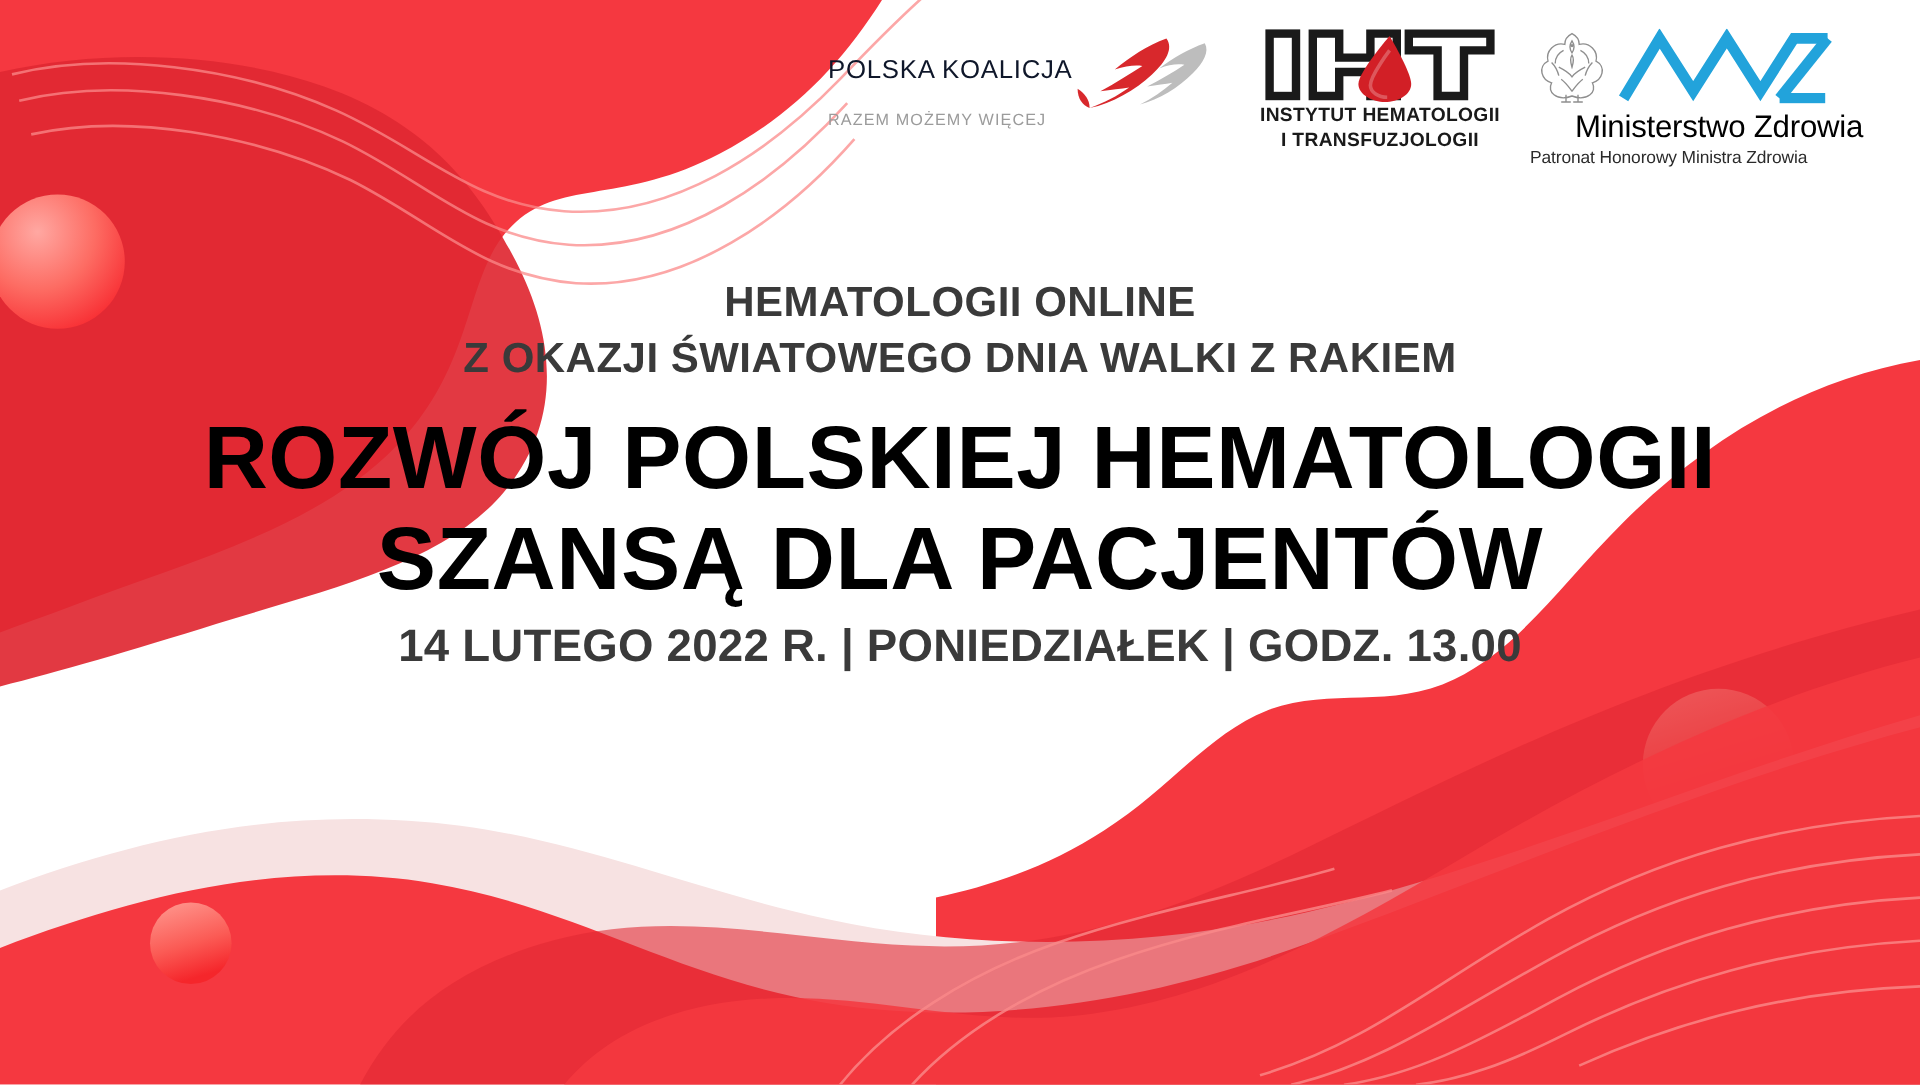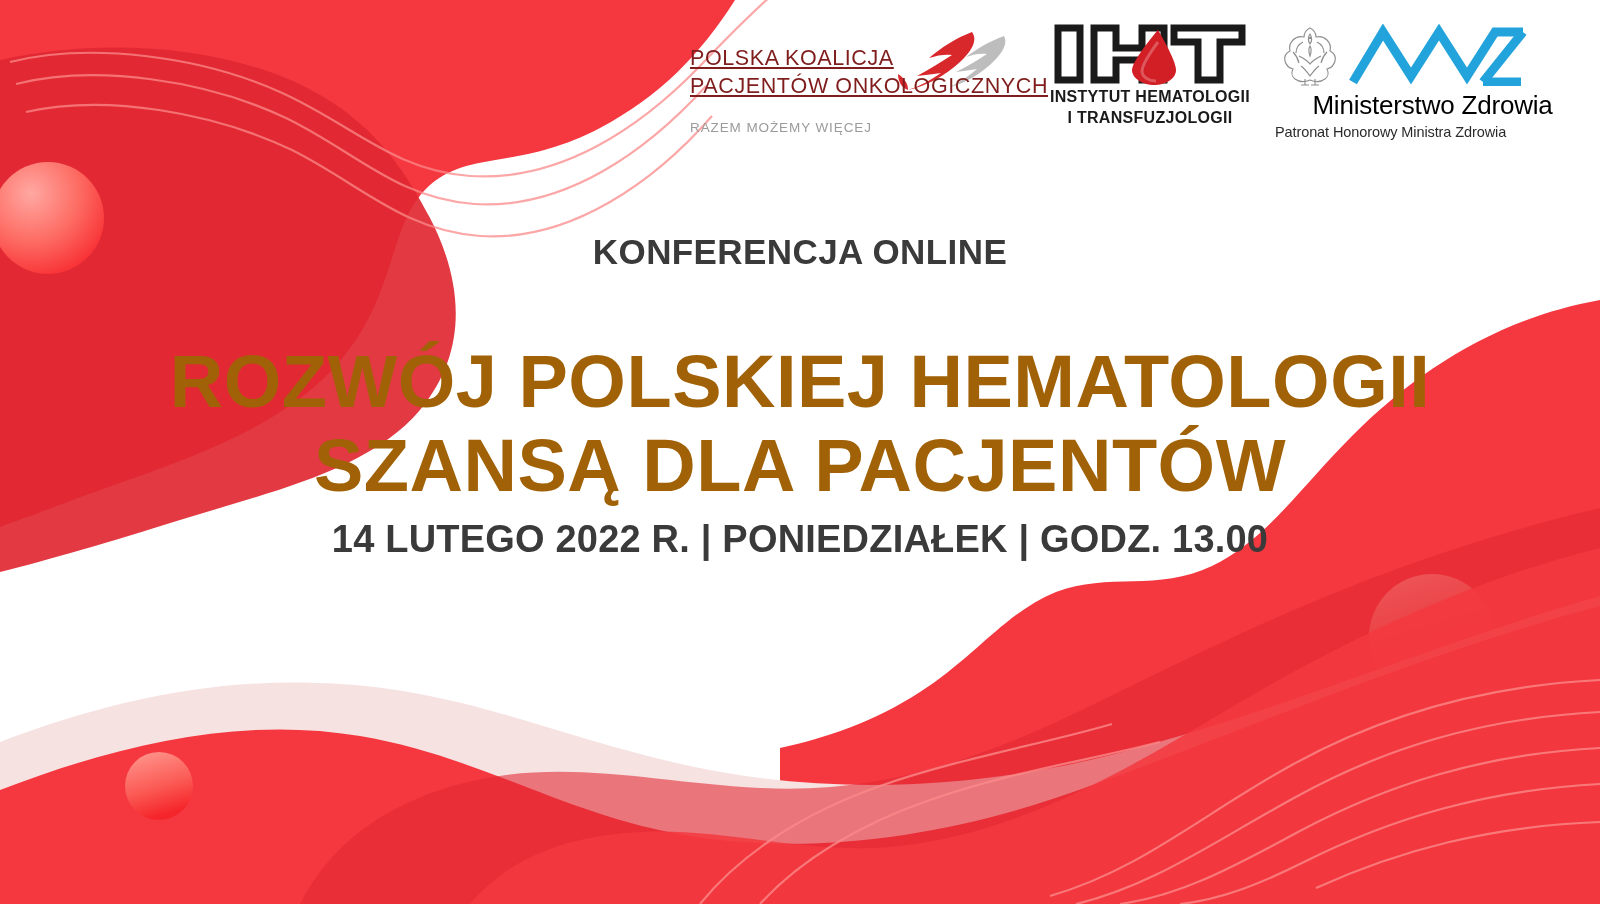--- a/index.html
+++ b/index.html
@@ -41,25 +41,24 @@
   #logo-pkpo { left: 0px; width: 320px; }
   #logo-pkpo .pk-lines {
     position: absolute;
     left: 0; top: 22px;
     width: 310px;
     text-align: left;
   }
   .pk-l1, .pk-l2 {
     font-size: 21.5px;
     letter-spacing: 0.6px;
-    color: #7f1d1d;
+    color: #0f172a;
     line-height: 28px;
     white-space: nowrap;
     font-weight: 400;
-    text-decoration: underline;
   }
   .pk-tag {
     font-size: 13.5px;
     letter-spacing: 0.9px;
     color: #9b9b9b;
     margin-top: 20px;
     white-space: nowrap;
   }
   #pkpo-birds {
     position: absolute;
@@ -117,21 +116,21 @@
   #title {
     position: absolute;
     left: 0;
     top: 340px;
     width: 1600px;
     text-align: center;
   }
   .title-line {
     font-size: 74px;
     font-weight: bold;
-    color: #a16207;
+    color: #000000;
     letter-spacing: 0.5px;
     line-height: 84px;
     white-space: nowrap;
   }
   #dateline {
     position: absolute;
     left: 0;
     top: 518px;
     width: 1600px;
     text-align: center;
@@ -286,21 +285,20 @@
                  C83,48 74,54 64,59 C80,55 96,45 108,33
                  C117,24 122,15 118,8 Z" fill="#BDBDBD"></path>
         <path d="M86,4 C70,10 56,19 43,30 C52,27 60,26 66,27
                  C55,34 44,41 31,48 C40,47 48,46 55,45
                  C45,52 34,58 22,62 C41,58 60,47 74,34
                  C86,23 92,12 86,4 Z" fill="#D8282C"></path>
         <path d="M22,62 C16,60 12,54 12,46 C18,50 22,55 22,62 Z" fill="#D8282C"></path>
       </svg>
       <div class="pk-lines">
         <div class="pk-l1">POLSKA KOALICJA</div>
-        <div class="pk-l2">PACJENTÓW ONKOLOGICZNYCH</div>
         <div class="pk-tag">RAZEM MOŻEMY WIĘCEJ</div>
       </div>
     </div>
 
     <div class="logo" id="logo-iht">
       <div id="iht-mark">
         <svg width="200" height="64" viewBox="0 0 200 64">
 
           <rect x="8" y="6" width="22" height="52" fill="none" stroke="#1a1a1a" stroke-width="7"></rect>
 
@@ -351,21 +349,22 @@
           <path d="M174,8 L134,58" fill="none" stroke="#22A3DB" stroke-width="9"></path>
           <path d="M134,58 L172,58" fill="none" stroke="#22A3DB" stroke-width="9"></path>
         </svg>
       </div>
       <div class="mz-title">Ministerstwo Zdrowia</div>
       <div class="mz-sub">Patronat Honorowy Ministra Zdrowia</div>
     </div>
   </div>
 
   <div id="headline">
-    <div class="kicker">KONFERENCJA ONLINE</div>
+    <div class="kicker">HEMATOLOGII ONLINE</div>
+    <div class="kicker">Z OKAZJI ŚWIATOWEGO DNIA WALKI Z RAKIEM</div>
   </div>
 
   <div id="title">
     <div class="title-line">ROZWÓJ POLSKIEJ HEMATOLOGII</div>
     <div class="title-line">SZANSĄ DLA PACJENTÓW</div>
   </div>
 
   <div id="dateline">
     <div class="date-text">14 LUTEGO 2022 R. | PONIEDZIAŁEK | GODZ. 13.00</div>
   </div>

